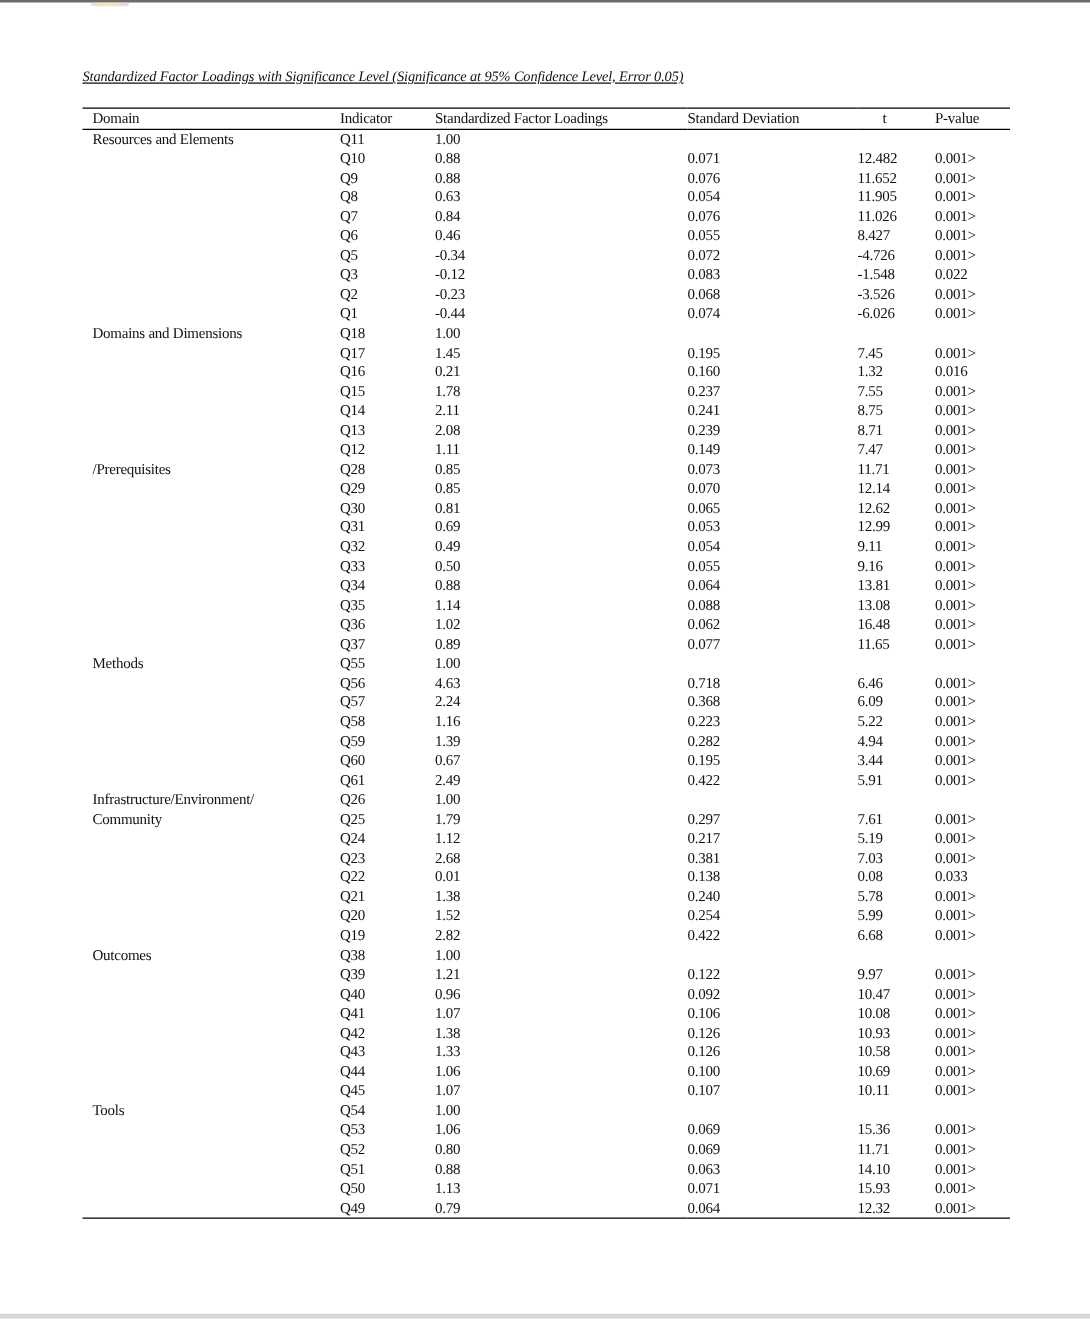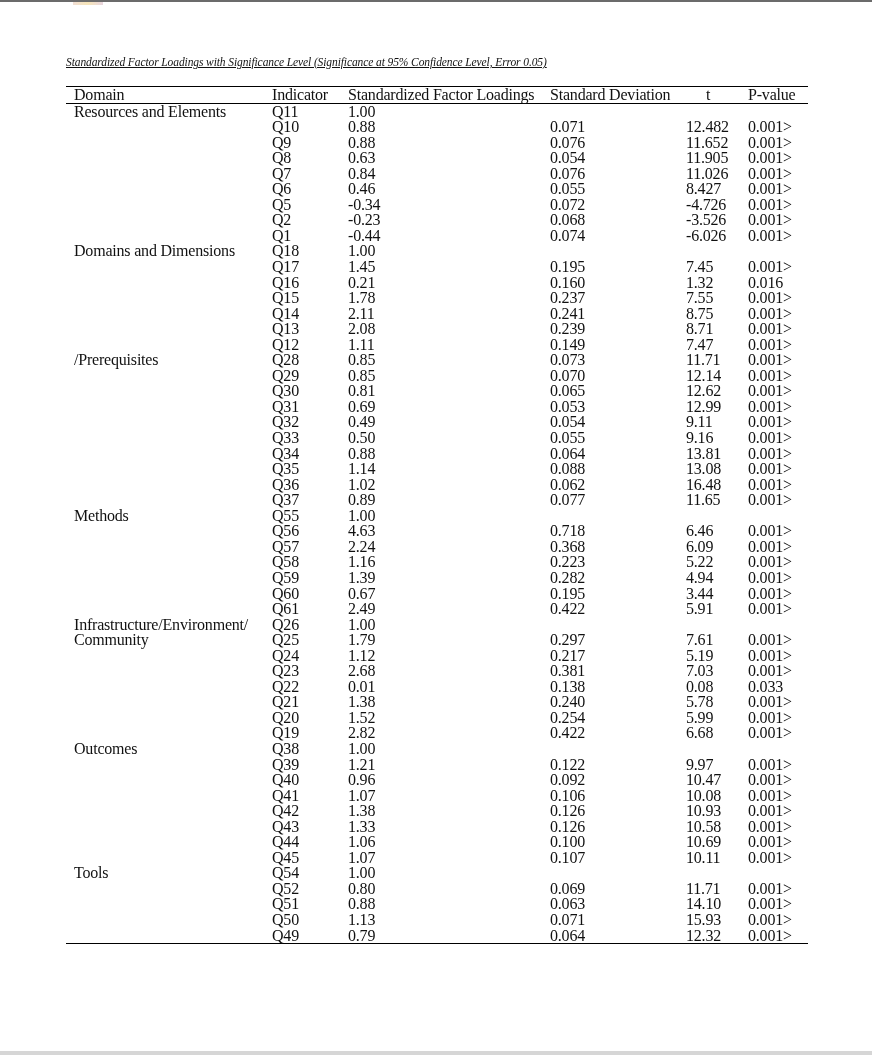--- a/index.html
+++ b/index.html
@@ -13,21 +13,21 @@
     background: linear-gradient(90deg, #e8c9b8, #f0d48a, #d9b9c9); opacity: 0.6;
   }
   .bottom-bar { position: absolute; left: 0; top: 1051px; width: 872px; height: 4px; background: #d6d6d6; }
   .caption {
     position: absolute; left: 66px; top: 56px; font-style: italic; font-size: 11.5px; white-space: nowrap;
     letter-spacing: -0.1px;
     text-decoration: underline;
   }
   table {
     position: absolute; left: 66px; top: 86px; width: 742px; border-collapse: collapse;
-    font-size: 16px; line-height: 15.55px; letter-spacing: -0.2px;
+    font-size: 12px; line-height: 15.55px; letter-spacing: -0.2px;
   }
   thead tr { border-top: 1.5px solid #000; border-bottom: 1px solid #000; }
   tbody tr:last-child { border-bottom: 1.5px solid #000; }
   th { font-weight: normal; text-align: left; padding: 0; height: 15px; }
   td { padding: 0; vertical-align: top; white-space: nowrap; }
   .c-dom { width: 198px; padding-left: 8px; }
   .c-ind { width: 76px; }
   .c-load { width: 202px; }
   .c-sd { width: 136px; }
   .c-t { width: 62px; }
@@ -105,20 +105,28 @@
       <tr>
         <td class="c-dom"></td>
         <td class="c-ind">Q5</td>
         <td class="c-load">-0.34</td>
         <td class="c-sd">0.072</td>
         <td class="c-t">-4.726</td>
         <td class="c-p">0.001&gt;</td>
       </tr>
       <tr>
         <td class="c-dom"></td>
+        <td class="c-ind">Q3</td>
+        <td class="c-load">-0.12</td>
+        <td class="c-sd">0.083</td>
+        <td class="c-t">-1.548</td>
+        <td class="c-p">0.022</td>
+      </tr>
+      <tr>
+        <td class="c-dom"></td>
         <td class="c-ind">Q2</td>
         <td class="c-load">-0.23</td>
         <td class="c-sd">0.068</td>
         <td class="c-t">-3.526</td>
         <td class="c-p">0.001&gt;</td>
       </tr>
       <tr>
         <td class="c-dom"></td>
         <td class="c-ind">Q1</td>
         <td class="c-load">-0.44</td>
@@ -449,20 +457,28 @@
       <tr>
         <td class="c-dom">Tools</td>
         <td class="c-ind">Q54</td>
         <td class="c-load">1.00</td>
         <td class="c-sd"></td>
         <td class="c-t"></td>
         <td class="c-p"></td>
       </tr>
       <tr>
         <td class="c-dom"></td>
+        <td class="c-ind">Q53</td>
+        <td class="c-load">1.06</td>
+        <td class="c-sd">0.069</td>
+        <td class="c-t">15.36</td>
+        <td class="c-p">0.001&gt;</td>
+      </tr>
+      <tr>
+        <td class="c-dom"></td>
         <td class="c-ind">Q52</td>
         <td class="c-load">0.80</td>
         <td class="c-sd">0.069</td>
         <td class="c-t">11.71</td>
         <td class="c-p">0.001&gt;</td>
       </tr>
       <tr>
         <td class="c-dom"></td>
         <td class="c-ind">Q51</td>
         <td class="c-load">0.88</td>

